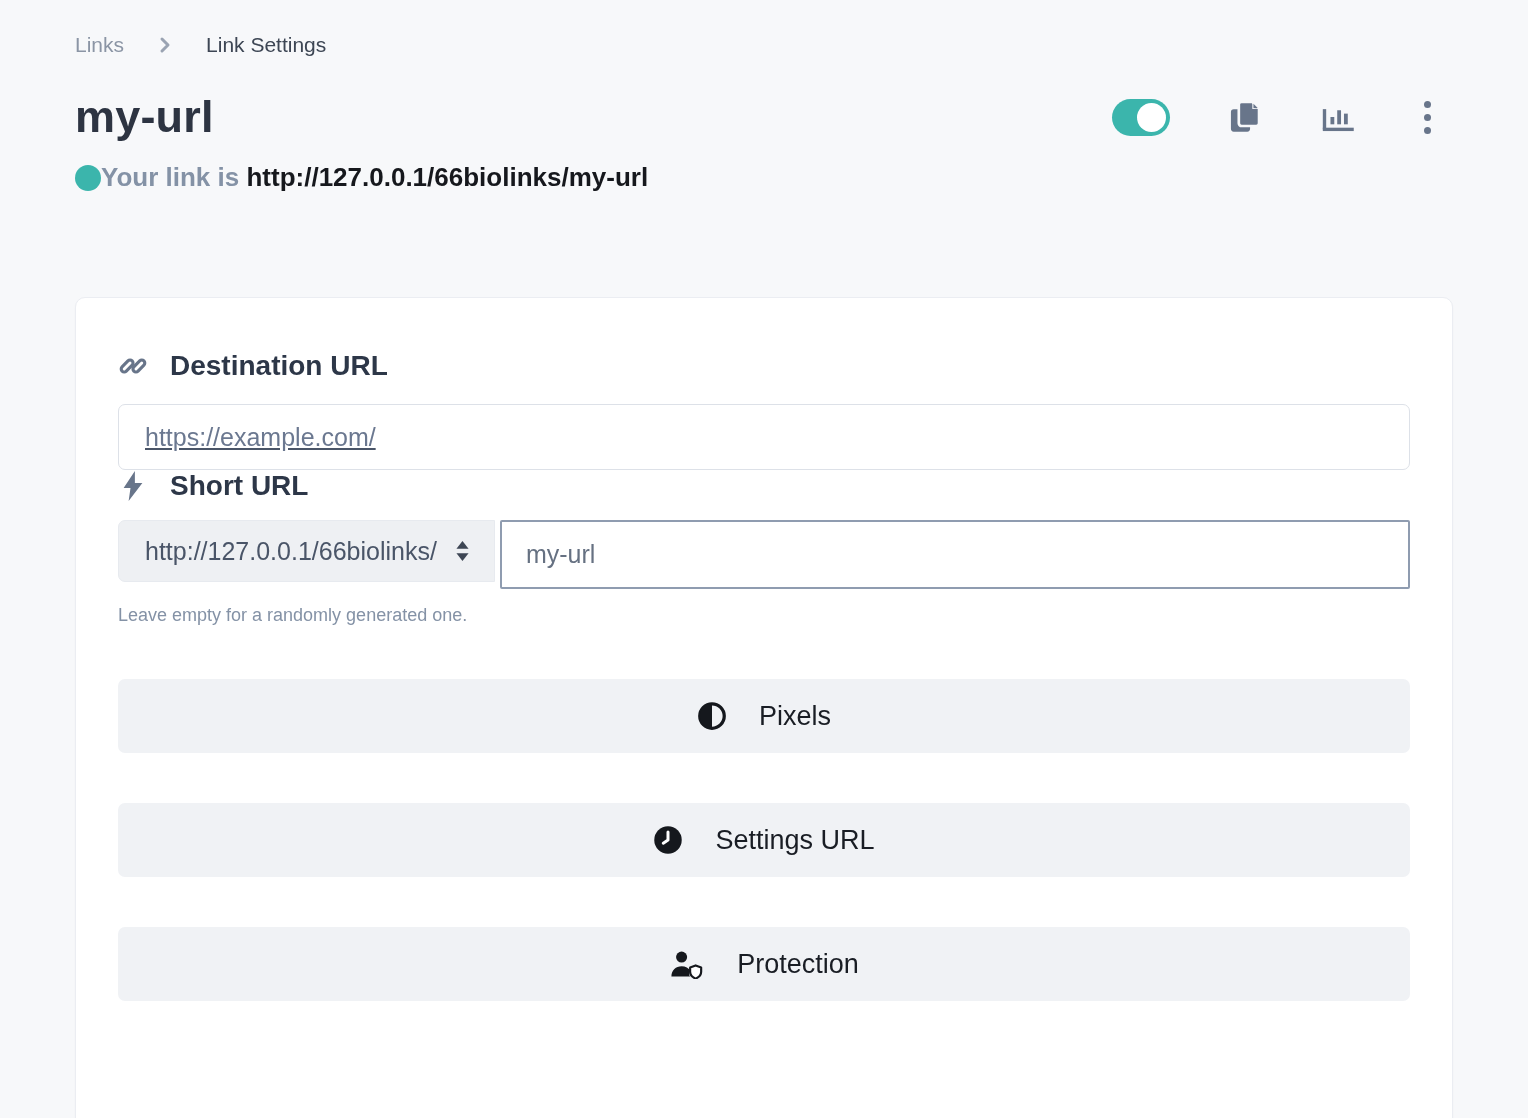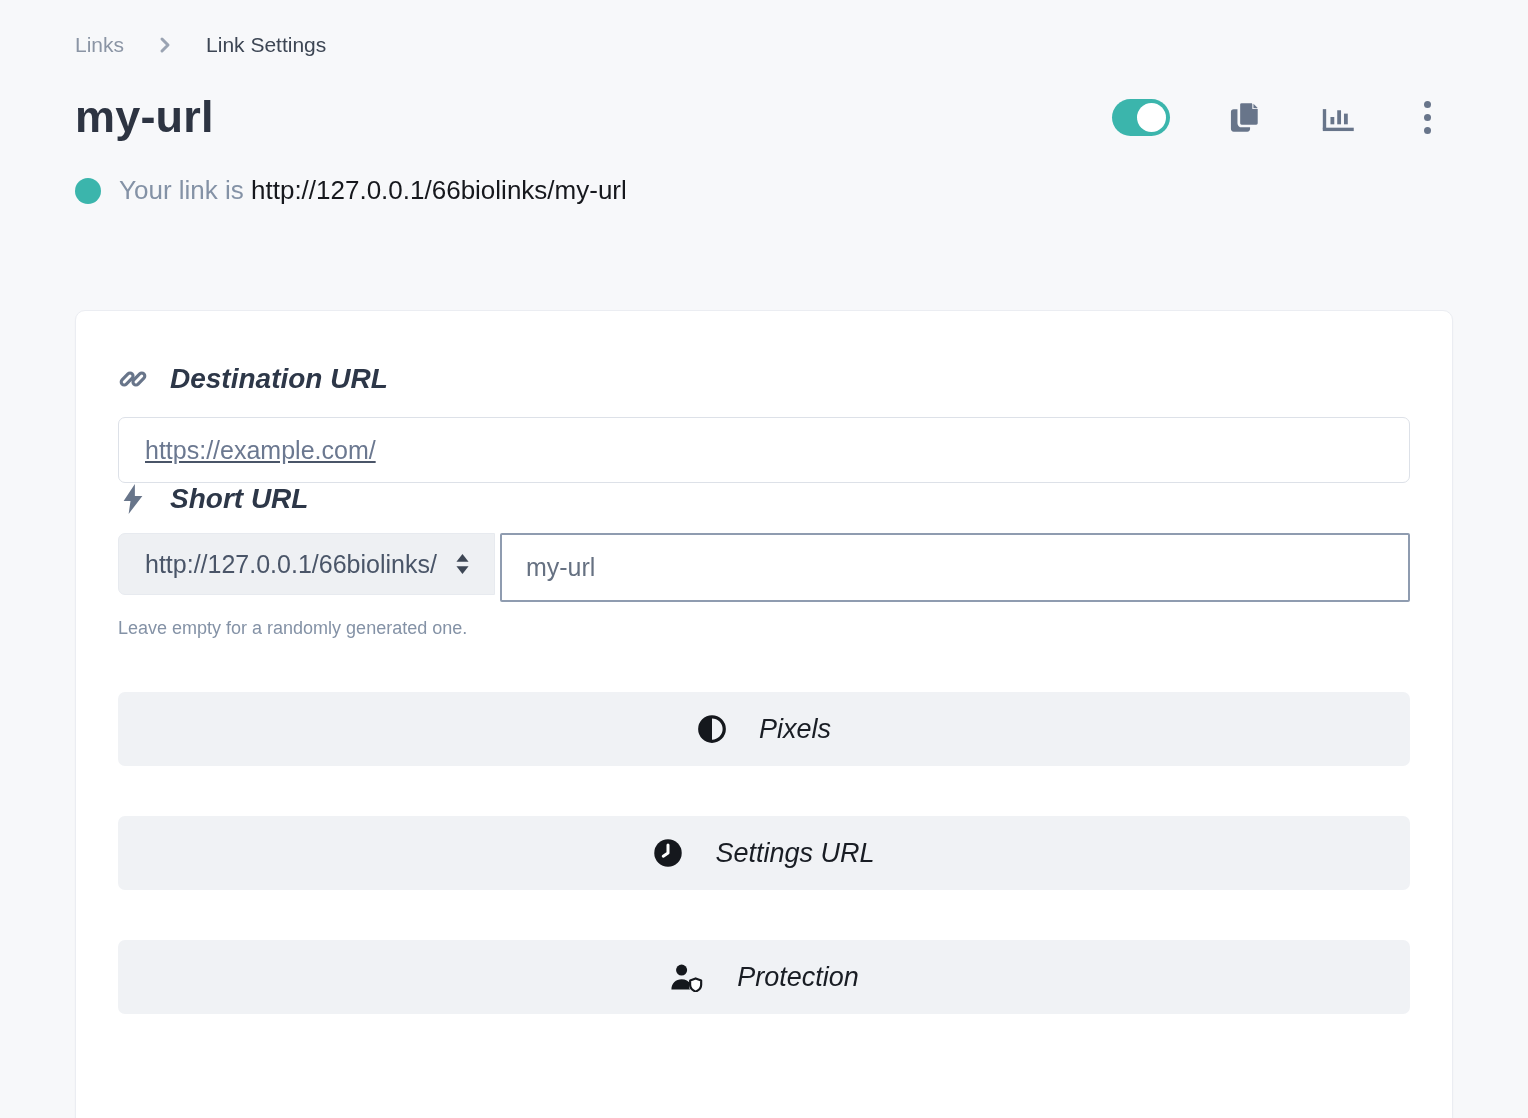--- a/index.html
+++ b/index.html
@@ -24,38 +24,38 @@
 
   .toggle { width: 58px; height: 37px; border-radius: 19px; background: #3bb5ac; position: relative; cursor: pointer; }
   .toggle .knob { position: absolute; top: 4px; right: 4px; width: 29px; height: 29px; border-radius: 50%; background: #ffffff; }
 
   .icon-btn { display: flex; align-items: center; justify-content: center; cursor: pointer; }
 
   .kebab { display: flex; flex-direction: column; gap: 6px; padding: 2px 10px; cursor: pointer; }
   .kebab span { width: 7px; height: 7px; border-radius: 50%; background: #68758a; }
 
   
-  .status-row { display: flex; align-items: center; gap: 18px; margin-top: 32px; }
+  .status-row { display: flex; align-items: center; margin-top: 19px; font-weight: bold; }
   .status-dot { width: 26px; height: 26px; border-radius: 50%; background: #3bb5ac; flex: none; }
   .status-text { font-size: 26px; color: #8492a6; }
   .status-text .link-url { color: #16181d; cursor: pointer; }
 
   
   .card {
     margin-top: 104px;
     background: #ffffff;
     border: 1px solid #ebedf2;
     border-radius: 10px;
     box-shadow: 0 1px 2px rgba(20,30,50,0.03);
     padding: 52px 42px 60px 42px;
     height: 900px;
   }
 
   .section-label { display: flex; align-items: center; gap: 22px; }
-  .section-label .label-text { font-size: 28px; font-weight: 700; color: #2d3748; font-style: italic; }
+  .section-label .label-text { font-size: 28px; font-weight: 700; color: #2d3748; }
   .section-label .label-icon { display: flex; align-items: center; justify-content: center; width: 30px; }
 
   .text-input {
     width: 100%; height: 66px;
     border: 1px solid #dde1e8; border-radius: 7px;
     background: #ffffff;
     font-family: "Liberation Sans", sans-serif;
     font-size: 25px; color: #4a5568;
     padding: 0 26px; outline: none;
   }
@@ -79,21 +79,21 @@
     font-size: 25px; color: #66718299; color: #667182;
     padding: 0 24px; outline: none; background: #fff;
   }
   .helper-text { margin-top: 16px; font-size: 18px; color: #8492a6; }
 
   .option-btn {
     width: 100%; height: 74px; margin-top: 50px;
     display: flex; align-items: center; justify-content: center; gap: 32px;
     background: #f0f2f5; border: none; border-radius: 7px;
     font-family: "Liberation Sans", sans-serif;
-    font-size: 27px; color: #191d24; cursor: pointer; font-style: italic;
+    font-size: 27px; color: #191d24; cursor: pointer;
   }
   .option-btn:first-of-type { margin-top: 53px; }
   .option-btn .btn-icon { display: flex; align-items: center; }
 </style>
 </head>
 <body>
 
 <div class="page">
 
   <div class="breadcrumb">

